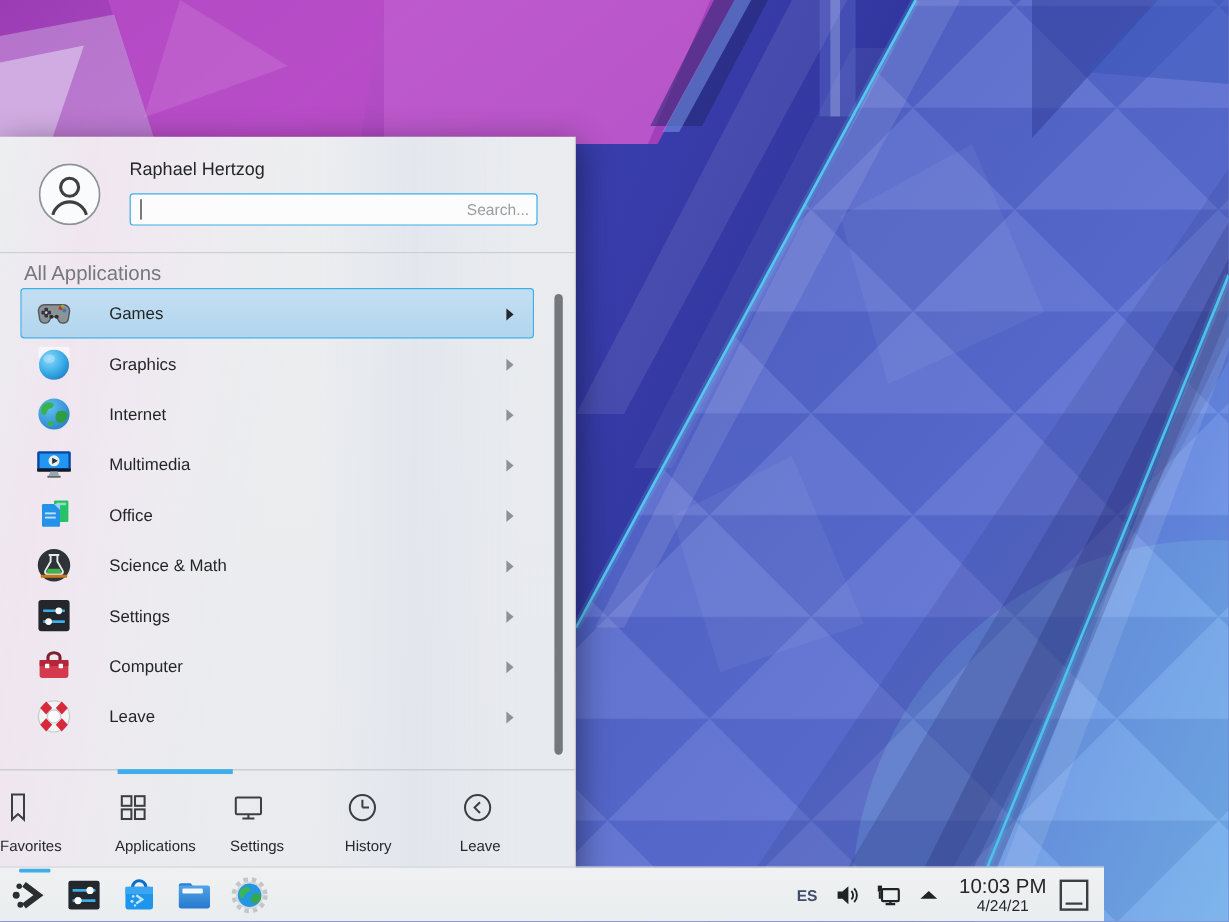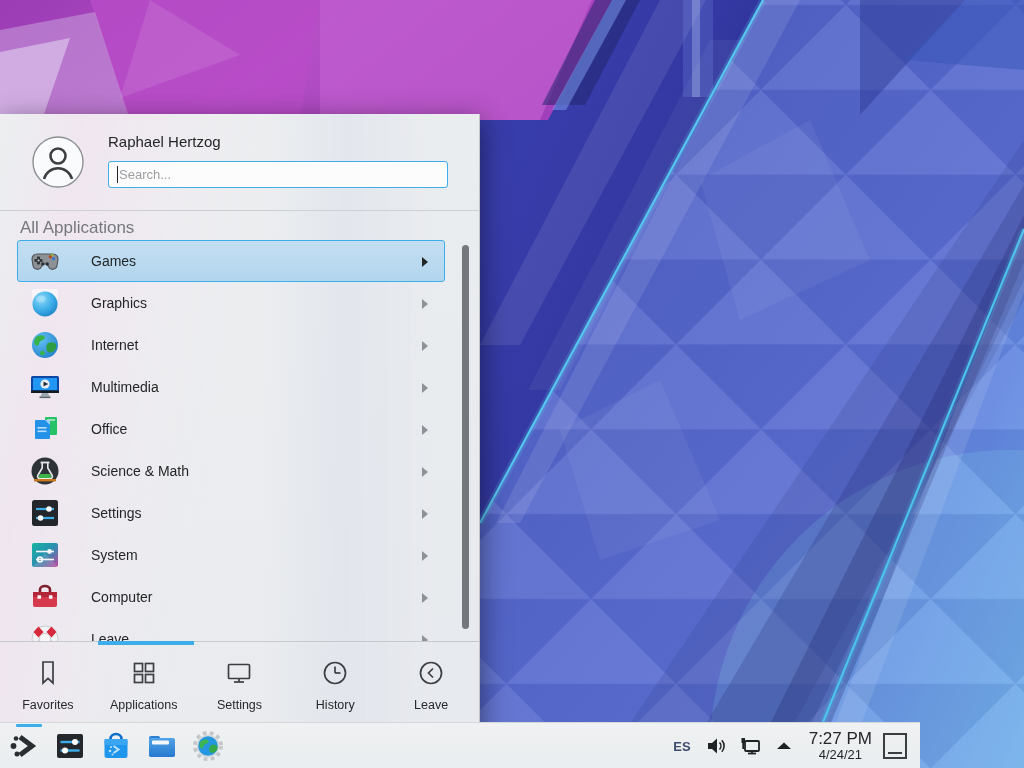--- a/index.html
+++ b/index.html
@@ -21,21 +21,21 @@
     box-shadow: 2px 6px 26px rgba(0,0,0,.45);
     border-right:1px solid rgba(120,125,130,.35);
   }
   .lh-header { position:absolute; left:0; top:0; width:100%; height:96px; }
   .avatar { position:absolute; left:32px; top:22px; width:52px; height:52px; }
   .user-name { position:absolute; left:108px; top:19px; font-size:15px; color:#232627; }
   .search-wrap { position:absolute; left:108px; top:47px; width:340px; height:27px; }
   .search-input {
     width:100%; height:100%; border:1px solid #3daee9; border-radius:3px;
     background:#fcfcfc; padding:0 6px 0 10px; font-size:13px; color:#232627;
-    font-family:"Liberation Sans","DejaVu Sans",sans-serif; outline:none;
+    font-family:"Liberation Sans","DejaVu Sans",sans-serif; outline:none;text-align:right;
   }
   .search-input::placeholder { color:#9b9ea1; }
   .caret { position:absolute; left:9px; top:5px; width:1px; height:17px; background:#232627; }
   .lh-sep { position:absolute; left:0; top:96px; width:100%; height:1px; background:#cdd0d3; }
   .section-label { position:absolute; left:20px; top:104px; font-size:17px; color:#75797d; }
 
   .cat-list { position:absolute; left:0; top:126px; width:100%; height:401px; overflow:hidden; }
   .cat-row {
     position:relative; width:428px; height:42px; margin:0 0 0 17px;
     display:flex; align-items:center; border:1px solid transparent; border-radius:3px;
@@ -50,21 +50,21 @@
     position:absolute; right:16px; top:16px; width:0; height:0;
     border-left:6px solid #8e9296; border-top:5px solid transparent; border-bottom:5px solid transparent;
   }
   .cat-row.selected .cat-arrow { border-left-color:#232627; }
 
   .scrollbar { position:absolute; right:10px; top:131px; width:7px; height:384px; border-radius:4px; background:#74787c; }
 
   .lh-footer { position:absolute; left:0; top:527px; width:100%; height:98px; border-top:1px solid #c6c9cc; }
   .tab-indicator { position:absolute; left:98px; top:-1px; width:96px; height:4px; background:#3daee9; }
   .tabs { display:flex; height:100%; padding-top:16px; }
-  .tab { width:96px; display:flex; flex-direction:column; align-items:center; }
+  .tab { width:96px; display:flex; flex-direction:column; align-items:flex-start; }
   .tab svg { width:30px; height:30px; }
   .tab-label { margin-top:10px; font-size:12.5px; color:#26292c; }
 
   
   .taskbar {
     position:absolute; left:0; top:722px; width:920px; height:46px;
     background:linear-gradient(180deg,#eff1f2,#eaedef);
     border-top:1px solid #d4d7d9;
   }
   .tb-apps { position:absolute; left:8px; top:0; height:46px; display:flex; align-items:center; gap:14px; }
@@ -268,39 +268,20 @@
           <rect x="3" y="3" width="26" height="26" rx="2.5" fill="#23272b"></rect>
           <line x1="7" y1="12" x2="25" y2="12" stroke="#3daee9" stroke-width="2.2"></line>
           <circle cx="20" cy="12" r="2.8" fill="#fcfcfc"></circle>
           <line x1="7" y1="21" x2="25" y2="21" stroke="#3daee9" stroke-width="2.2"></line>
           <circle cx="11.5" cy="21" r="2.8" fill="#fcfcfc"></circle>
         </svg>
         <span class="cat-label">Settings</span>
         <span class="cat-arrow"></span>
       </div>
 
-      <div class="cat-row">
-        <svg class="cat-icon" viewBox="0 0 32 32">
-          <defs>
-              <linearGradient id="gsys" x1="0" y1="0" x2="1" y2="1">
-            <stop offset="0" stop-color="#16b5a2"></stop>
-                <stop offset="0.5" stop-color="#2a8fb0"></stop>
-                <stop offset="1" stop-color="#c2479e"></stop>
-          </linearGradient>
-            </defs>
-          <rect x="3" y="4" width="26" height="24" rx="2" fill="url(#gsys)"></rect>
-          <polygon points="3,28 16,14 29,28" fill="#ffffff" opacity="0.12"></polygon>
-          <line x1="7" y1="12.5" x2="25" y2="12.5" stroke="#f4f6f7" stroke-width="1.6"></line>
-          <circle cx="20.5" cy="12.5" r="2.4" fill="#f4f6f7"></circle>
-          <line x1="7" y1="20.5" x2="25" y2="20.5" stroke="#f4f6f7" stroke-width="1.6"></line>
-          <circle cx="11" cy="20.5" r="2.4" fill="none" stroke="#f4f6f7" stroke-width="1.6"></circle>
-        </svg>
-        <span class="cat-label">System</span>
-        <span class="cat-arrow"></span>
-      </div>
 
       <div class="cat-row">
         <svg class="cat-icon" viewBox="0 0 32 32">
           <path d="M11,11 v-2.5 a5,3.5 0 0 1 10,0 V11" fill="none" stroke="#7e1f2b" stroke-width="2.6"></path>
           <rect x="4" y="11" width="24" height="15" rx="2" fill="#d43a4b"></rect>
           <rect x="4" y="11" width="24" height="5" fill="#b32638"></rect>
           <rect x="8.5" y="14.2" width="3.6" height="3.6" rx="0.6" fill="#fdfdfd"></rect>
           <rect x="19.9" y="14.2" width="3.6" height="3.6" rx="0.6" fill="#fdfdfd"></rect>
         </svg>
         <span class="cat-label">Computer</span>
@@ -434,21 +415,21 @@
         <rect x="7" y="7" width="14" height="10" rx="1" fill="none" stroke="#1f2326" stroke-width="1.8"></rect>
         <line x1="10" y1="19.5" x2="18" y2="19.5" stroke="#1f2326" stroke-width="1.8"></line>
         <line x1="14" y1="17" x2="14" y2="19.5" stroke="#1f2326" stroke-width="1.8"></line>
         <rect x="3.5" y="4" width="3.5" height="5" fill="#1f2326"></rect>
         <line x1="5.2" y1="9" x2="5.2" y2="15" stroke="#1f2326" stroke-width="1.8"></line>
       </svg>
       <svg class="tray-icon" viewBox="0 0 24 24">
         <polygon points="5,15 12,8.5 19,15" fill="#1f2326"></polygon>
       </svg>
       <div class="clock">
-        <div class="clock-time">7:27 PM</div>
+        <div class="clock-time">10:03 PM</div>
         <div class="clock-date">4/24/21</div>
       </div>
       <svg class="show-desktop" viewBox="0 0 26 30">
         <rect x="2" y="3" width="22" height="24" fill="none" stroke="#3a3e41" stroke-width="2"></rect>
         <line x1="6" y1="22" x2="20" y2="22" stroke="#3a3e41" stroke-width="2"></line>
       </svg>
     </div>
   </div>
 </div>
 

